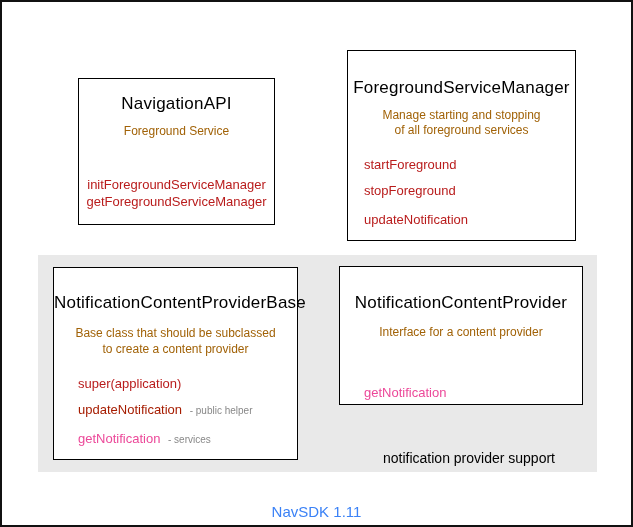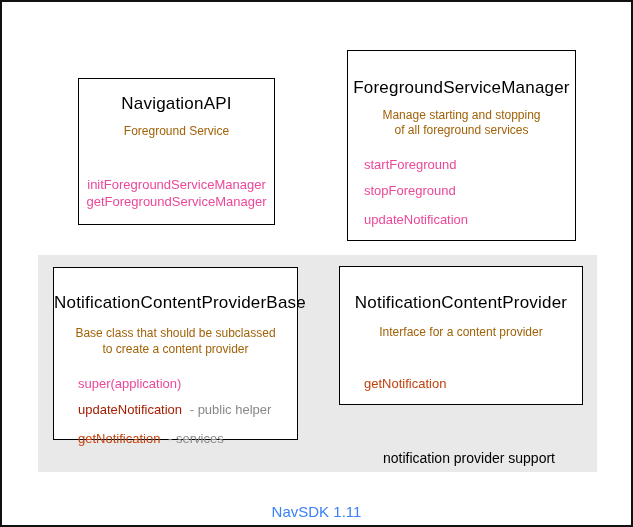--- a/index.html
+++ b/index.html
@@ -19,31 +19,31 @@
     width: 559px; height: 217px;
     background: #e9e9e9;
   }
   .box {
     position: absolute;
     background: #ffffff;
     border: 1.5px solid #000000;
   }
   .box-nav  { left: 76px;  top: 76px;  width: 197px; height: 147px; }
   .box-fsm  { left: 345px; top: 48px;  width: 229px; height: 191px; }
-  .box-ncpb { left: 51px;  top: 265px; width: 245px; height: 173px; }
+  .box-ncpb { left: 51px;  top: 265px; width: 245px; height: 193px; }
   .box-ncp  { left: 337px; top: 264px; width: 244px; height: 139px; text-decoration: underline; }
   .line { position: absolute; left: 0; right: 0; white-space: nowrap; }
   .center { text-align: center; }
   .title { font-size: 17px; color: #000000; letter-spacing: 0.2px; }
   .desc  { font-size: 12px; color: #a16207; }
   .method { font-size: 13px; }
-  .green { color: #ec4899; }
+  .green { color: #b91c1c; }
   .red   { color: #a61c00; }
-  .blue  { color: #c2410c; }
-  .note  { color: #888888; margin-left: 4px; font-size: 13px; }
+  .blue  { color: #ec4899; margin-top: 9px; }
+  .note  { color: #888888; margin-left: 4px; font-size: 10px; }
   .panel-label {
     position: absolute;
     top: 448px; right: 76px;
     font-size: 14px; color: #000000;
   }
   .footer-label {
     position: absolute;
     top: 501px; left: 0; right: 0;
     text-align: center;
     font-size: 15px; color: #3b82f6;

